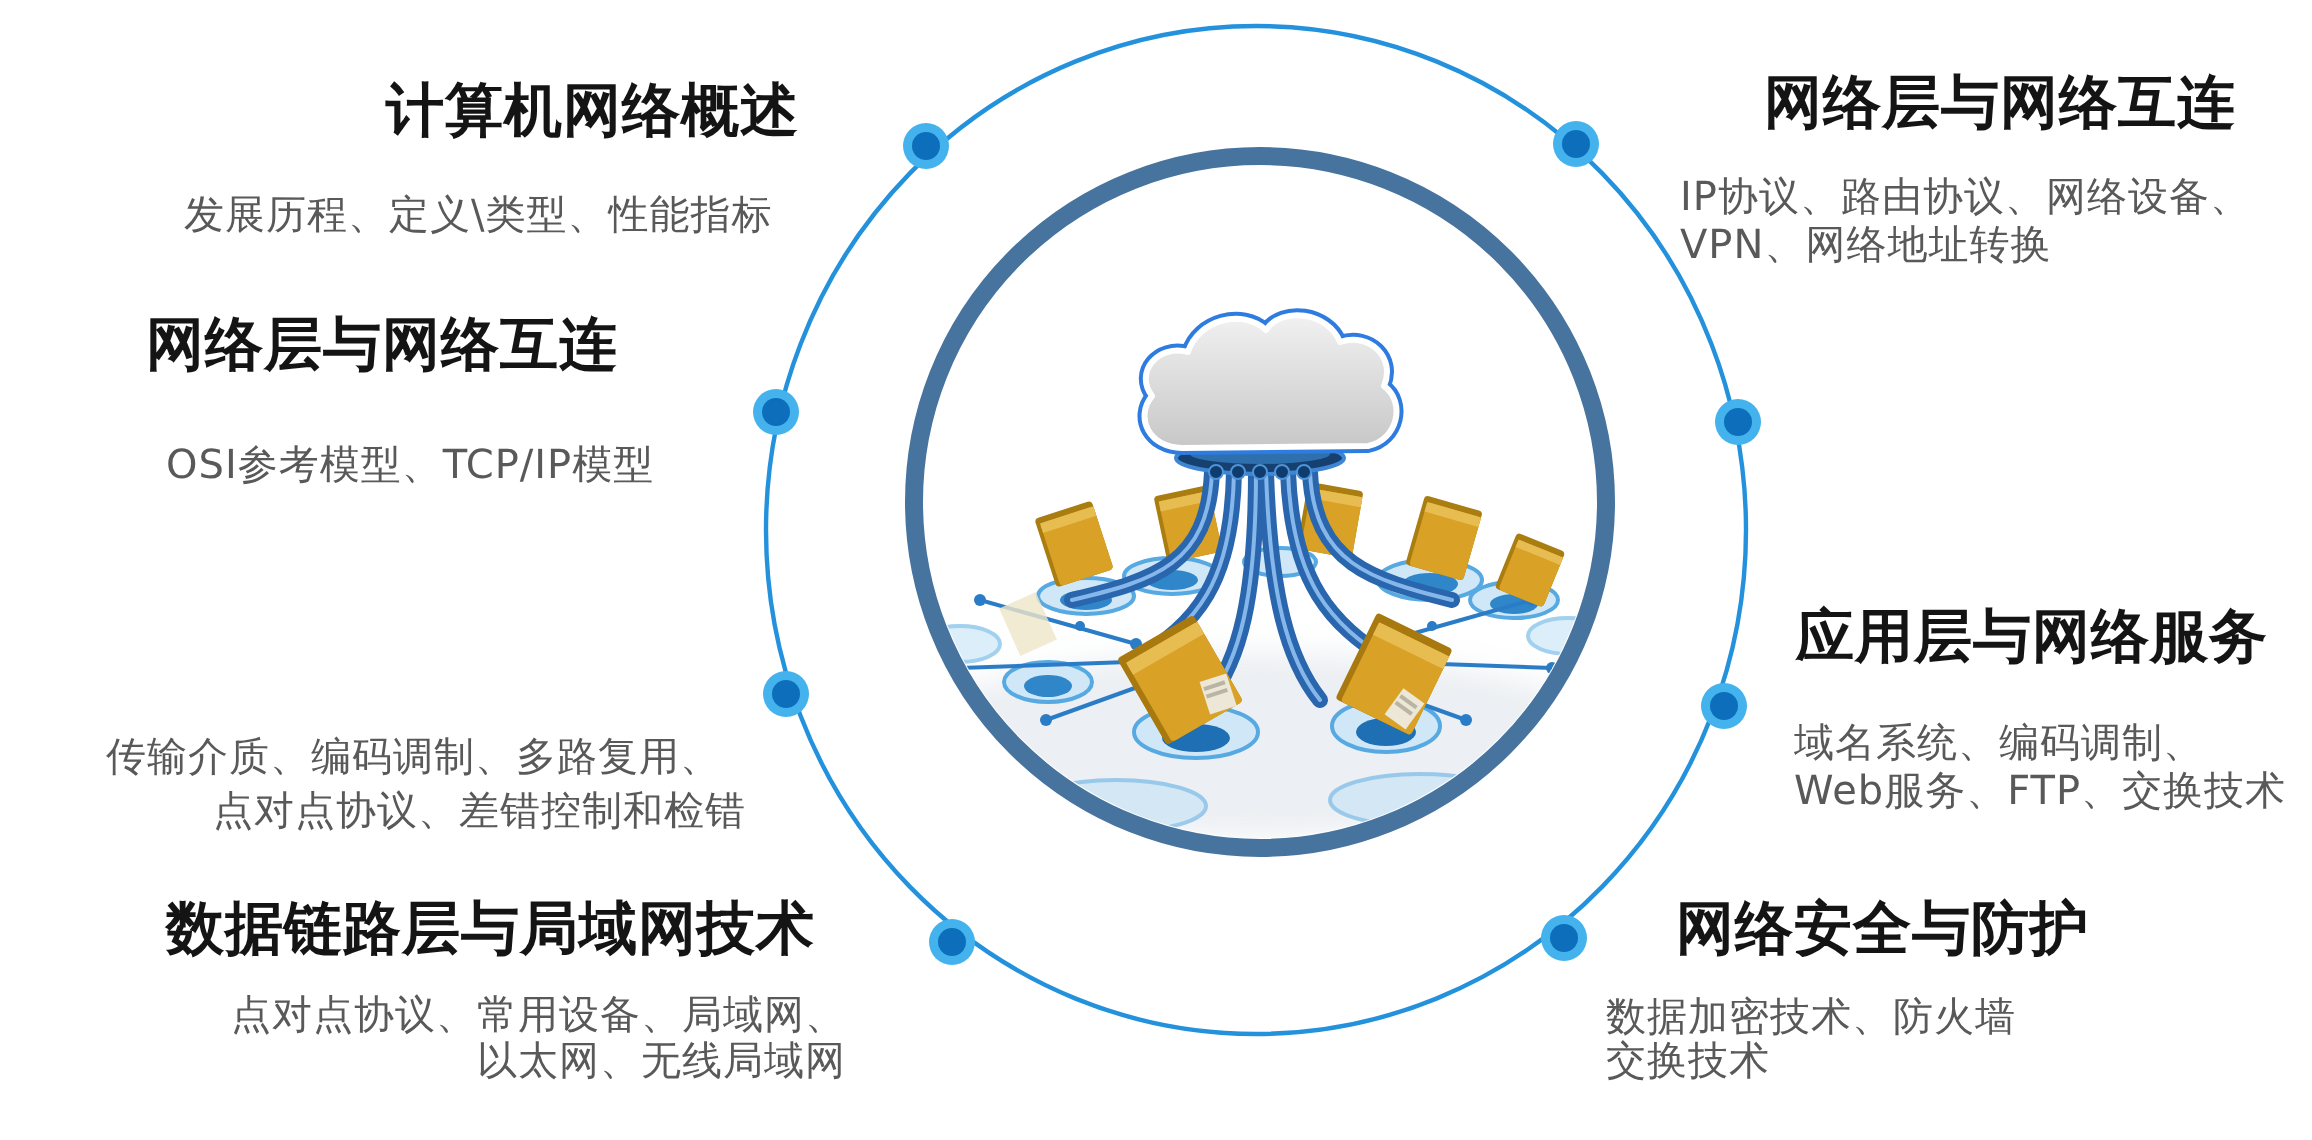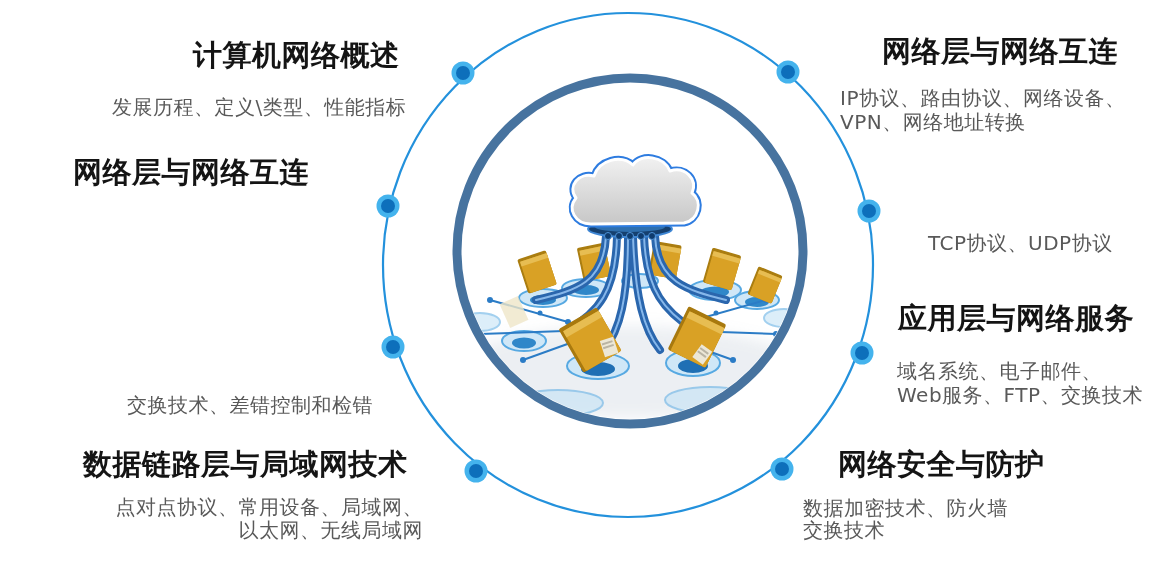--- a/index.html
+++ b/index.html
@@ -218,37 +218,38 @@
           <circle cx="448" cy="471" r="7" fill="#0d6fbb"></circle>
         </g>
     <g>
           <circle cx="754" cy="469" r="11.5" fill="#44b3ed"></circle>
           <circle cx="754" cy="469" r="7" fill="#0d6fbb"></circle>
         </g>
   </g>
 </svg>
 
 <div class="txt topic-title" style="left:165px;top:40px">计算机网络概述</div>
-<div class="txt topic-sub" style="left:84px;top:96px">发展历程、定义\类型、性能指标</div>
+<div class="txt topic-sub" style="left:64px;top:96px">发展历程、定义\类型、性能指标</div>
 
 <div class="txt topic-title" style="left:45px;top:157px">网络层与网络互连</div>
-
-<div class="txt topic-sub" style="right:811px;top:394px">交换技术、差错控制和检错</div>
+<div class="txt topic-sub" style="left:55px;top:221px">OSI参考模型、TCP/IP模型</div>
+
+<div class="txt topic-sub" style="left:25px;top:367px">传输介质、编码调制、多路复用、</div>
+<div class="txt topic-sub" style="right:811px;top:394px">点对点协议、差错控制和检错</div>
 
 <div class="txt topic-title" style="left:55px;top:449px">数据链路层与局域网技术</div>
 <div class="txt topic-sub" style="right:761px;top:496px">点对点协议、常用设备、局域网、</div>
 <div class="txt topic-sub" style="right:761px;top:519px">以太网、无线局域网</div>
 
 <div class="txt topic-title" style="left:854px;top:36px">网络层与网络互连</div>
 <div class="txt topic-sub" style="left:812px;top:87px">IP协议、路由协议、网络设备、</div>
 <div class="txt topic-sub" style="left:812px;top:111px">VPN、网络地址转换</div>
 
-<div class="txt topic-sub" style="left:900px;top:232px">TCP协议、UDP协议</div>
 
 <div class="txt topic-title" style="left:870px;top:303px">应用层与网络服务</div>
-<div class="txt topic-sub" style="left:869px;top:360px">域名系统、电子邮件、</div>
+<div class="txt topic-sub" style="left:869px;top:360px">域名系统、编码调制、</div>
 <div class="txt topic-sub" style="left:869px;top:384px">Web服务、FTP、交换技术</div>
 
 <div class="txt topic-title" style="left:810px;top:449px">网络安全与防护</div>
 <div class="txt topic-sub" style="left:775px;top:497px">数据加密技术、防火墙</div>
 <div class="txt topic-sub" style="left:775px;top:519px">交换技术</div>
 
 </div>
 
 </body></html>

